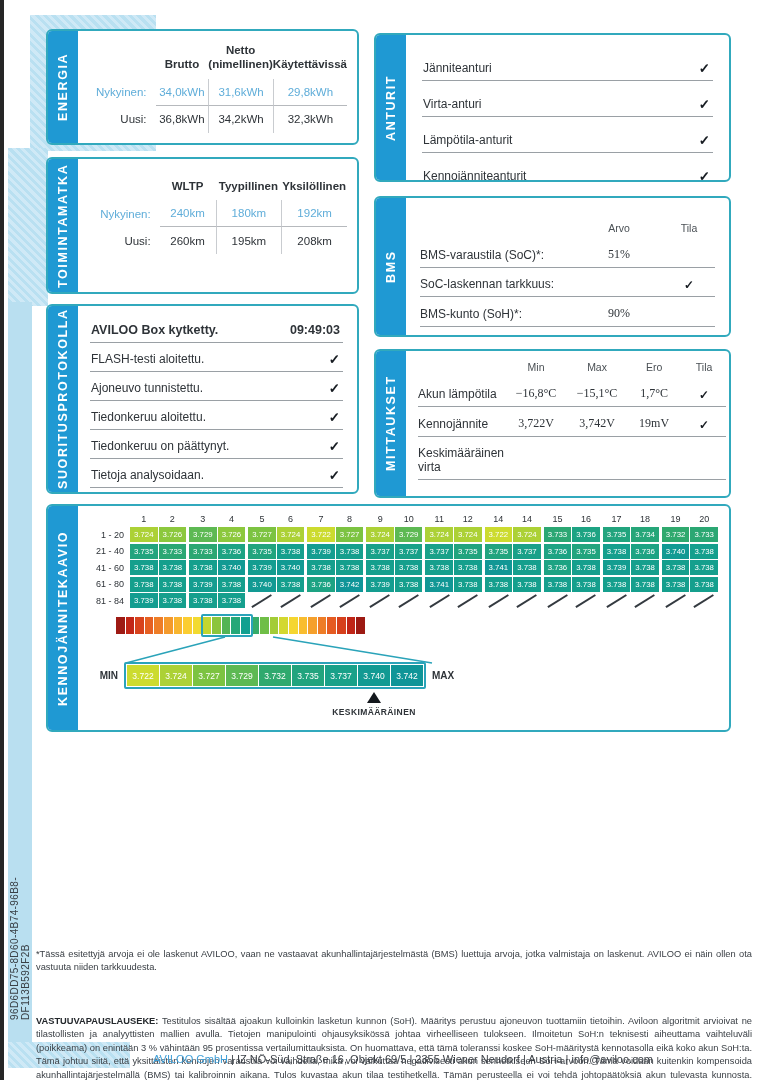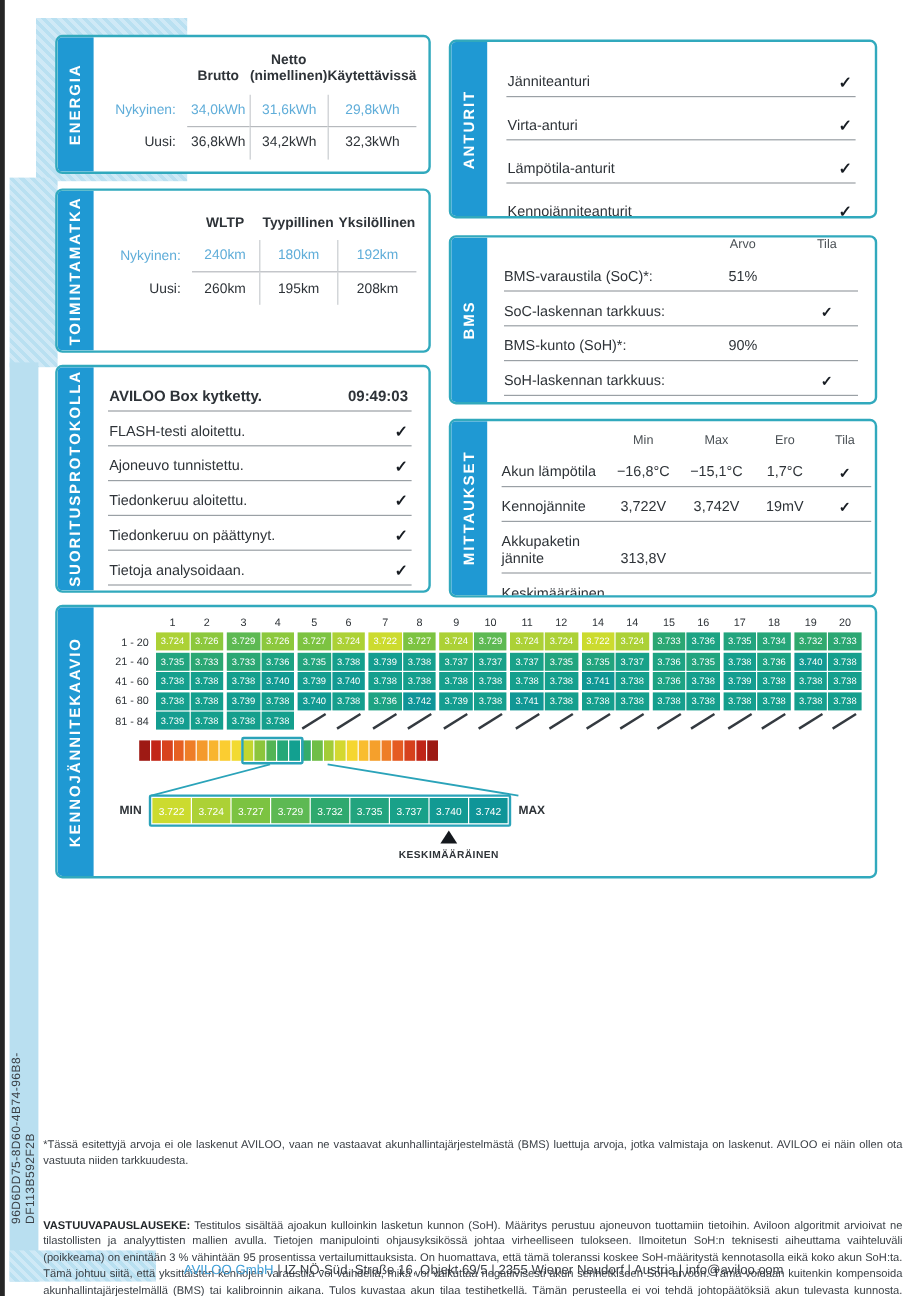--- a/index.html
+++ b/index.html
@@ -27,29 +27,29 @@
   .clab { font-size:12px; color:#2e3338; }
   .check { font-size:13.5px; font-weight:bold; color:#171c22; line-height:1; }
   .sensors-list { padding:10px 16px 0 16px; }
   .sensors-list .crow { margin-top:16px; }
   .protocol-list { padding:8px 14px 0 12px; }
   .protocol-list .crow { margin-top:9px; }
   .prow0 { font-weight:bold; font-size:12.5px; }
   .prow0 .clab { font-weight:bold; font-size:12.5px; }
   
   .bgrid-head, .brow { display:grid; align-items:flex-end; }
-  .bms-grid { padding:0 14px 0 14px; }
+  .bms-grid { padding:24px 14px 0 14px; }
   .bms-grid .bgrid-head, .bms-grid .brow { grid-template-columns:1fr 88px 52px; }
   .meas-grid { padding:10px 12px 0 12px; }
   .meas-grid .bgrid-head, .meas-grid .brow { grid-template-columns:1fr 64px 58px 56px 44px; }
   .bgrid-head { font-size:10.5px; color:#4a5055; padding-bottom:4px; }
   .bgrid-head span { text-align:center; }
   .brow { border-bottom:1px solid #9aa0a5; padding-bottom:5px; margin-top:9px; }
   .brow .blab { font-size:12px; }
-  .bval { text-align:center; font-size:12px; }
+  .bval { text-align:center; font-size:12px;font-family:Liberation Serif, serif; }
   .btila { text-align:center; }
   
   .hm-wrap { padding:8px 10px 0 8px; }
   .hm-row { display:flex; margin-bottom:1.5px; }
   .hm-head { display:flex; margin-bottom:3px; }
   .hm-spacer, .hm-rowlab { width:44px; flex:none; font-size:9px; display:flex; align-items:center; justify-content:flex-end; padding-right:6px; color:#2e3338; }
   .hm-colhead { flex:1; text-align:center; font-size:9px; color:#2e3338; }
   .hm-cell { flex:1; height:15px; display:flex; align-items:center; justify-content:center; color:#fff; font-size:7.8px; margin-right:1px; }
   .pairgap { margin-right:3px !important; }
   .hm-empty { background:transparent !important; overflow:visible; }
@@ -239,27 +239,20 @@
           <span class="bval btila check">✓</span>
         </div>
         <div class="brow">
           <span class="blab">Kennojännite</span>
           <span class="bval">3,722V</span>
           <span class="bval">3,742V</span>
           <span class="bval">19mV</span>
           <span class="bval btila check">✓</span>
         </div>
         <div class="brow">
-          <span class="blab">Akkupaketin jännite</span>
-          <span class="bval">313,8V</span>
-          <span class="bval"></span>
-          <span class="bval"></span>
-          <span class="bval btila"></span>
-        </div>
-        <div class="brow">
           <span class="blab">Keskimääräinen virta</span>
           <span class="bval"></span>
           <span class="bval"></span>
           <span class="bval btila"></span>
         </div>
       </div>
   </section>
 
   <section class="card" style="left:46px; top:504px; width:685px; height:228px;">
     <div class="vbar">KENNOJÄNNITEKAAVIO</div>

